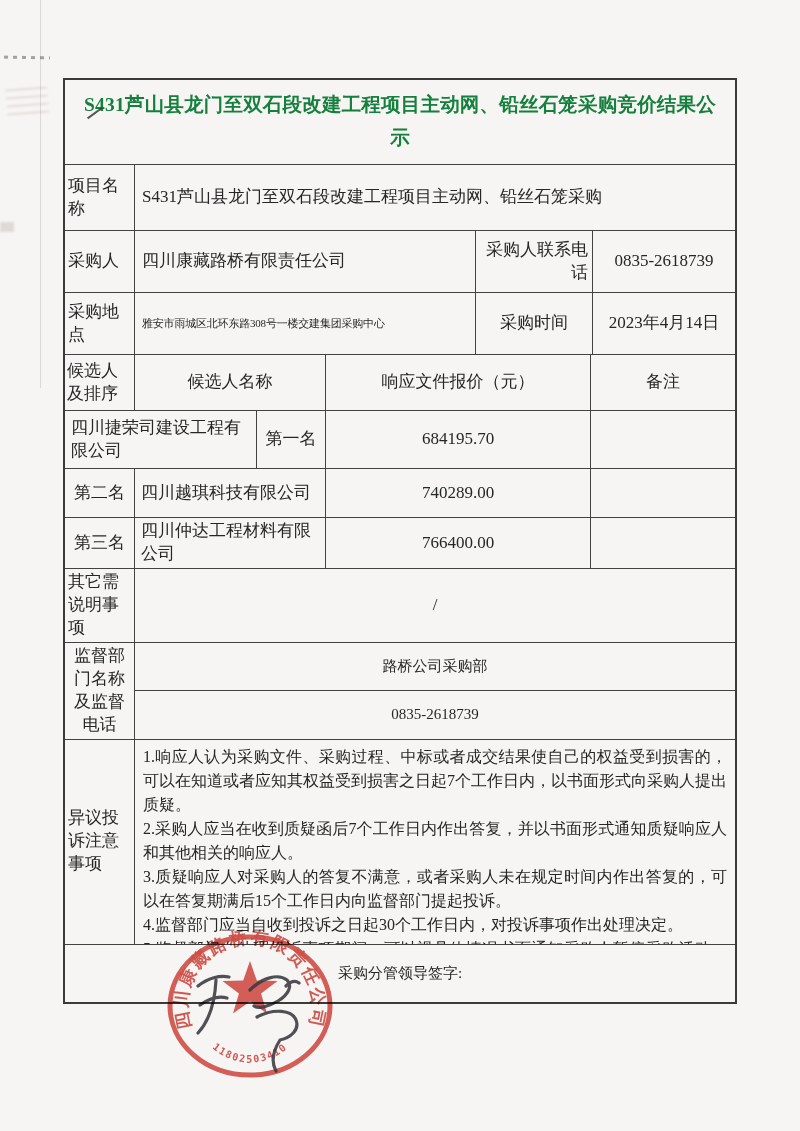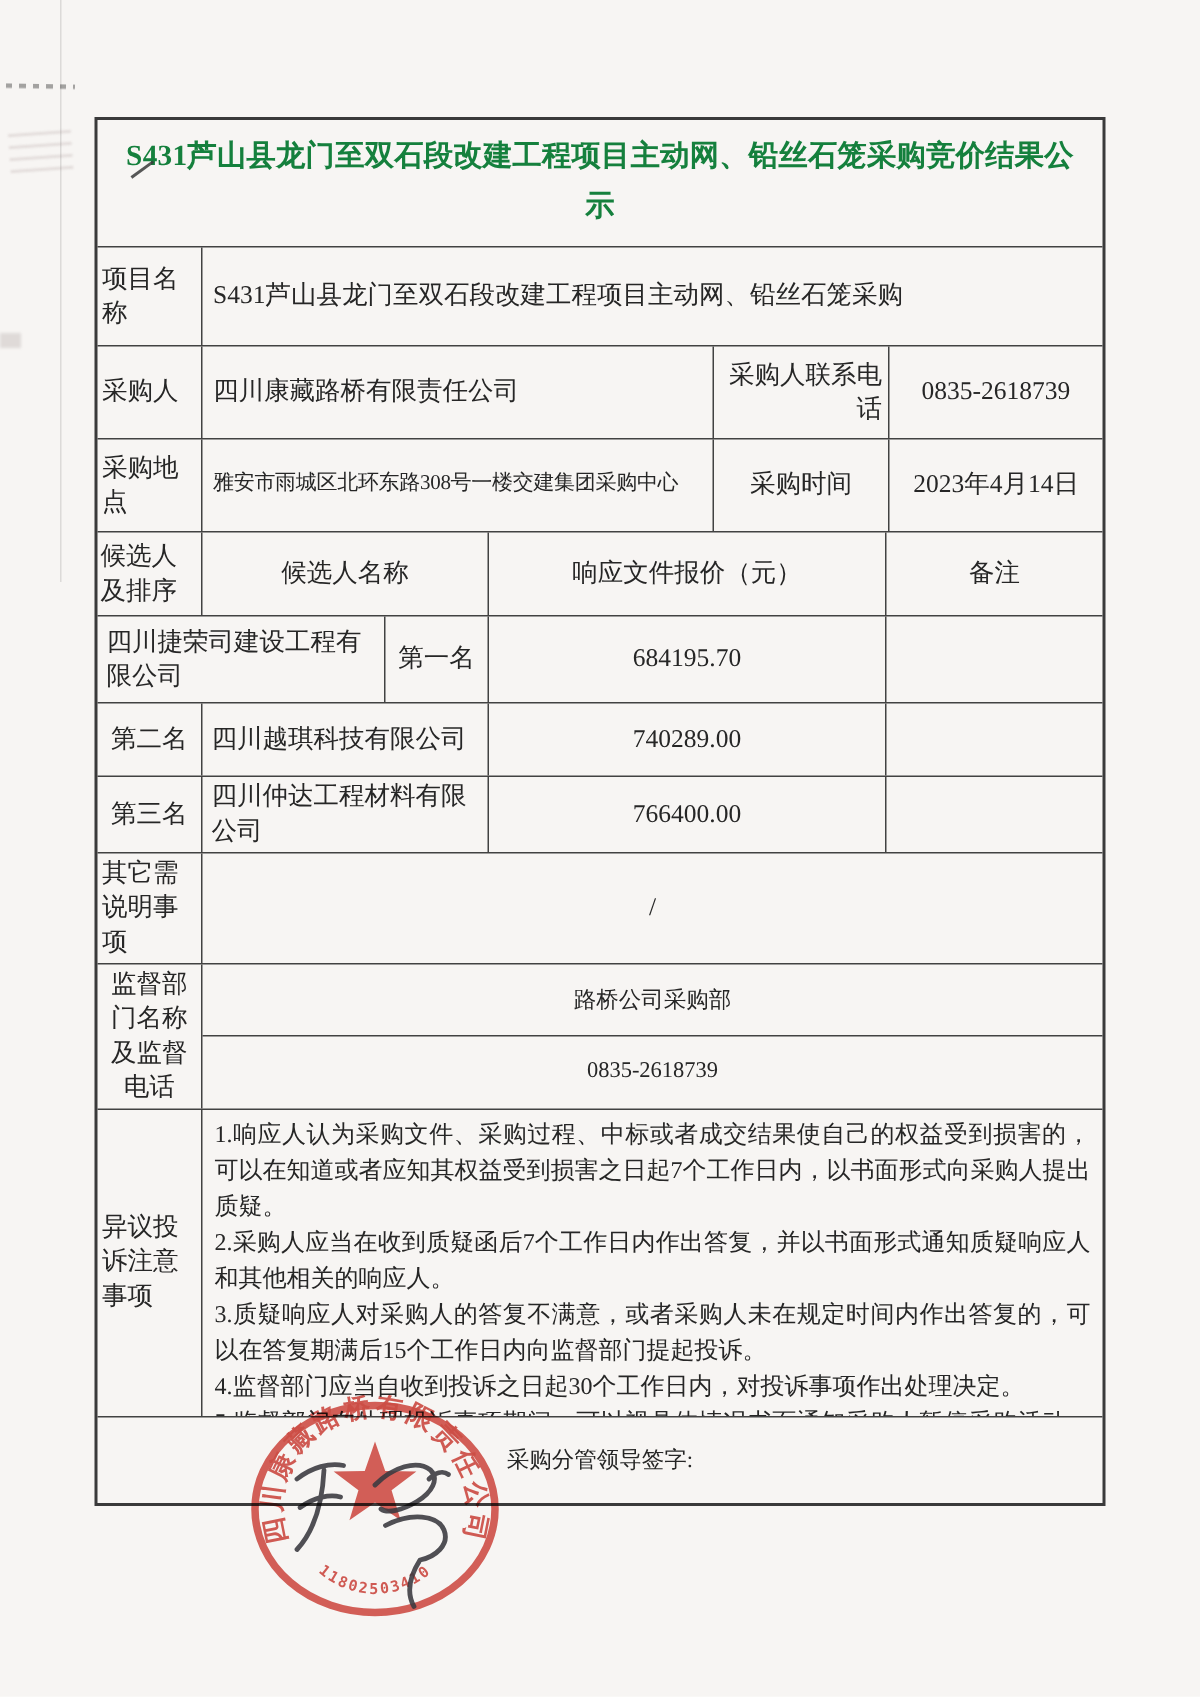--- a/index.html
+++ b/index.html
@@ -35,21 +35,21 @@
   .row:first-child { border-top:none; }
   .cell { border-left:1.5px solid #424242; display:flex; align-items:center;
     font-size:17px; line-height:1.35; overflow:hidden; }
   .cell:first-child { border-left:none; }
   .lab  { flex:0 0 69px; padding:2px 3px; }
   .valB { flex:0 0 341px; padding:2px 7px; }
   .labC { flex:0 0 117px; padding:2px 4px; justify-content:center; text-align:right; }
   .valD { flex:1; padding:2px 4px; justify-content:center; text-align:center; }
   .left  { justify-content:flex-start; text-align:left; }
   .ctr   { justify-content:center; text-align:center; }
-  .tight { font-size:14px; letter-spacing:-.2px; white-space:nowrap; }
+  .tight { font-size:11px; letter-spacing:-.2px; white-space:nowrap; }
 
   .title-row { min-height:84px; position:relative; align-items:center; justify-content:center; }
   .doc-title { width:100%; padding:6px 10px; font-size:19.5px; font-weight:bold;
     text-align:center; line-height:1.68; letter-spacing:.2px; color:#15803d; }
   .s-slash { position:absolute; left:21px; top:32px; width:18px; height:2.4px;
     background:#3a3a3a; transform:rotate(-36deg); opacity:.85; }
 
   .r-project   { min-height:66px; }
   .r-buyer     { min-height:62px; }
   .r-location  { min-height:62px; }

